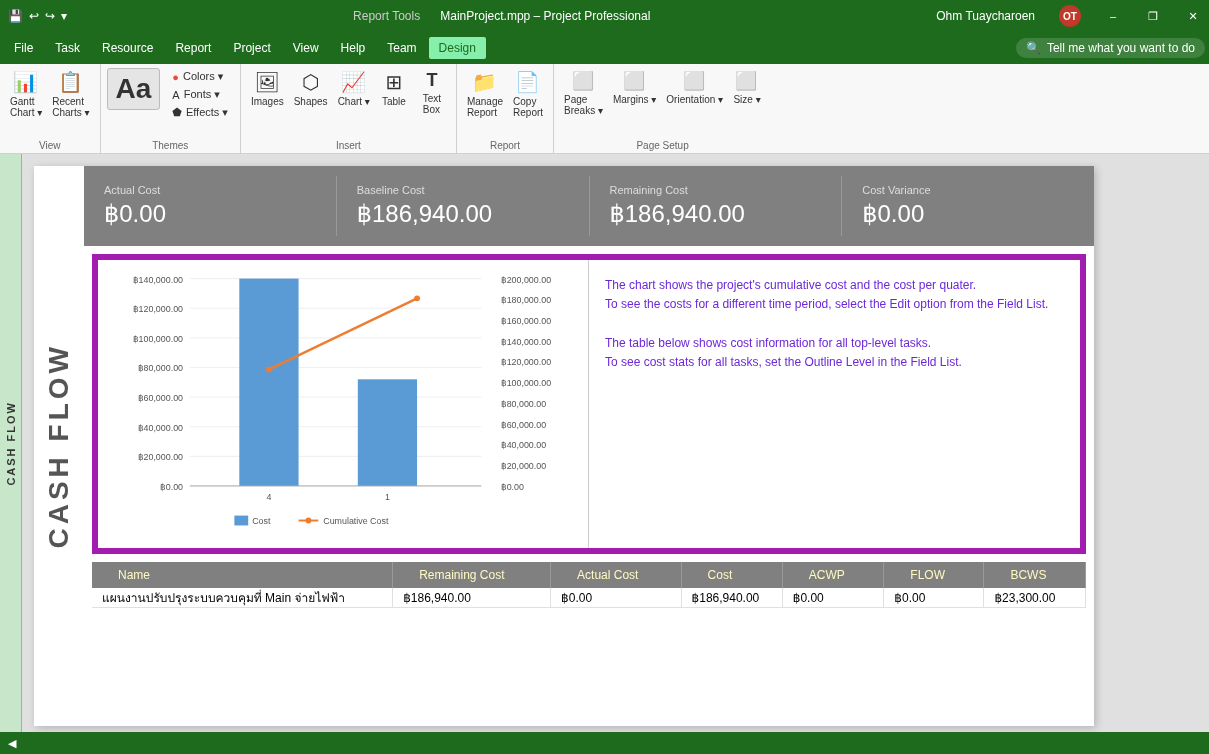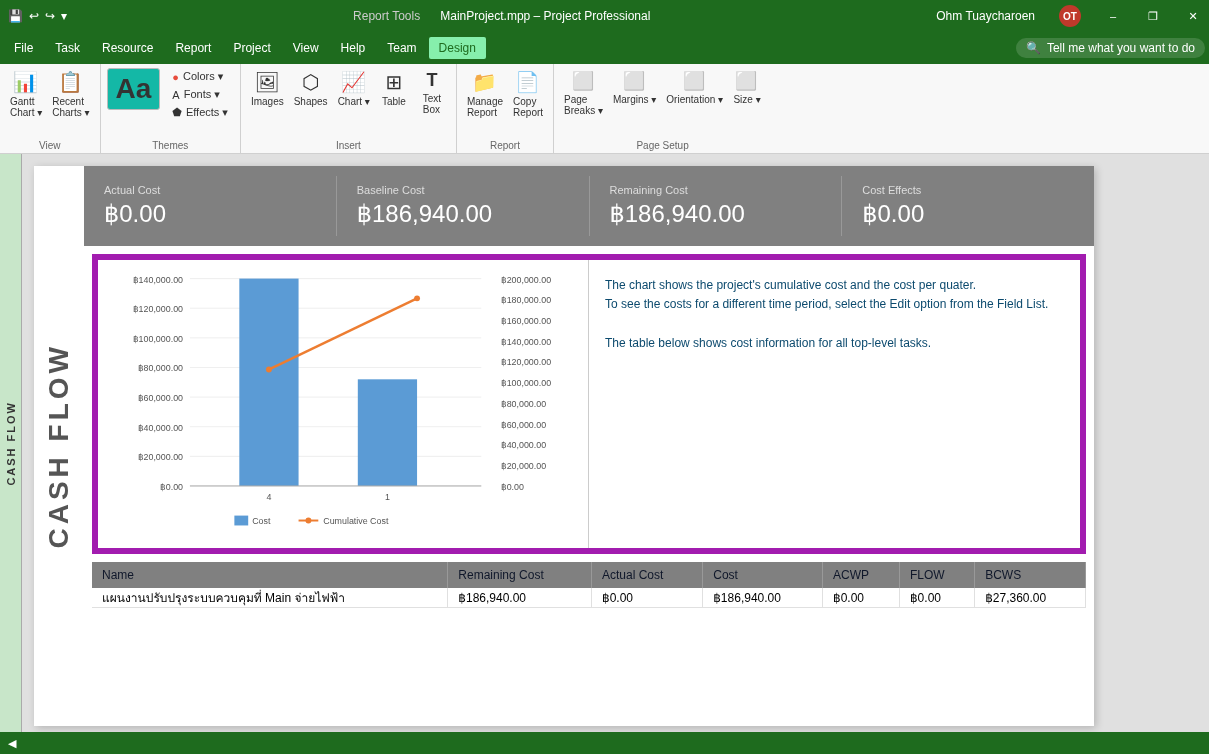--- a/index.html
+++ b/index.html
@@ -201,21 +201,21 @@
     .chart-left {
       flex: 0 0 490px;
       padding: 8px;
       position: relative;
     }
 
     .chart-description {
       flex: 1;
       padding: 16px;
       font-size: 12px;
-      color: #0c4a6e;
+      color: #6d28d9;
       line-height: 1.6;
       border-left: 1px solid #ccc;
     }
 
     .chart-svg {
       width: 100%;
       height: 100%;
     }
 
     
@@ -223,22 +223,22 @@
       margin: 8px 8px 8px 8px;
     }
 
     .data-table {
       width: 100%;
       border-collapse: collapse;
       font-size: 12px;
     }
     .data-table th {
       background: #808080;
-      color: #0f172a;
-      padding: 6px 10px;
+      color: #fef9c3;
+      padding: 6px 26px;
       text-align: left;
       font-weight: normal;
       border-right: 1px solid #999;
     }
     .data-table td {
       padding: 0 10px;
       border-bottom: 1px solid #e0e0e0;
       border-right: 1px solid #e0e0e0;
     }
     .data-table tr:nth-child(even) td { background: #f9f9f9; }
@@ -306,21 +306,21 @@
       <div class="ribbon-btn">
         <span class="icon">📋</span>
         <span>Recent<br>Charts ▾</span>
       </div>
     </div>
     <span class="ribbon-group-label">View</span>
   </div>
 
   <div class="ribbon-group">
     <div class="ribbon-group-content">
-      <div class="ribbon-btn" style="font-size:28px;font-weight:bold;min-width:48px;background:#14b8a6;border:1px solid #bbb;border-radius:3px;padding:4px 8px;margin-right:4px;">
+      <div class="ribbon-btn" style="font-size:28px;font-weight:bold;min-width:48px;background:#e5e5e5;border:1px solid #bbb;border-radius:3px;padding:4px 8px;margin-right:4px;">
         <span>Aa</span>
       </div>
       <div class="themes-col">
         <div class="ribbon-btn-small">
           <span style="color:#e74c3c;">●</span>
           <span>Colors ▾</span>
         </div>
         <div class="ribbon-btn-small">
           <span>A</span>
           <span>Fonts ▾</span>
@@ -419,21 +419,21 @@
           </div>
           <div class="cost-item">
             <div class="cost-label">Baseline Cost</div>
             <div class="cost-value">฿186,940.00</div>
           </div>
           <div class="cost-item">
             <div class="cost-label">Remaining Cost</div>
             <div class="cost-value">฿186,940.00</div>
           </div>
           <div class="cost-item">
-            <div class="cost-label">Cost Effects</div>
+            <div class="cost-label">Cost Variance</div>
             <div class="cost-value">฿0.00</div>
           </div>
         </div>
 
         <div class="chart-area">
           <div class="chart-left">
             <svg class="chart-svg" viewBox="0 0 480 270" xmlns="http://www.w3.org/2000/svg" style="overflow:visible;">
 
               <text x="78" y="12" font-size="9" text-anchor="end" fill="#555">฿140,000.00</text>
               <text x="78" y="42" font-size="9" text-anchor="end" fill="#555">฿120,000.00</text>
@@ -485,20 +485,21 @@
               <circle cx="205" cy="253" r="3" fill="#ed7d31"></circle>
               <text x="220" y="257" font-size="9" fill="#555">Cumulative Cost</text>
             </svg>
           </div>
 
           <div class="chart-description">
             <p>The chart shows the project's cumulative cost and the cost per quater.</p>
             <p>To see the costs for a different time period, select the Edit option from the Field List.</p>
             <br>
             <p>The table below shows cost information for all top-level tasks.</p>
+            <p>To see cost stats for all tasks, set the Outline Level in the Field List.</p>
           </div>
         </div>
 
         <div class="table-area">
           <table class="data-table">
             <thead>
               <tr>
                 <th>Name</th>
                 <th>Remaining Cost</th>
                 <th>Actual Cost</th>
@@ -509,21 +510,21 @@
               </tr>
             </thead>
             <tbody>
               <tr>
                 <td>แผนงานปรับปรุงระบบควบคุมที่ Main จ่ายไฟฟ้า</td>
                 <td>฿186,940.00</td>
                 <td>฿0.00</td>
                 <td>฿186,940.00</td>
                 <td>฿0.00</td>
                 <td>฿0.00</td>
-                <td>฿27,360.00</td>
+                <td>฿23,300.00</td>
               </tr>
             </tbody>
           </table>
         </div>
 
       </div>
     </div>
   </div>
 </div>
 

